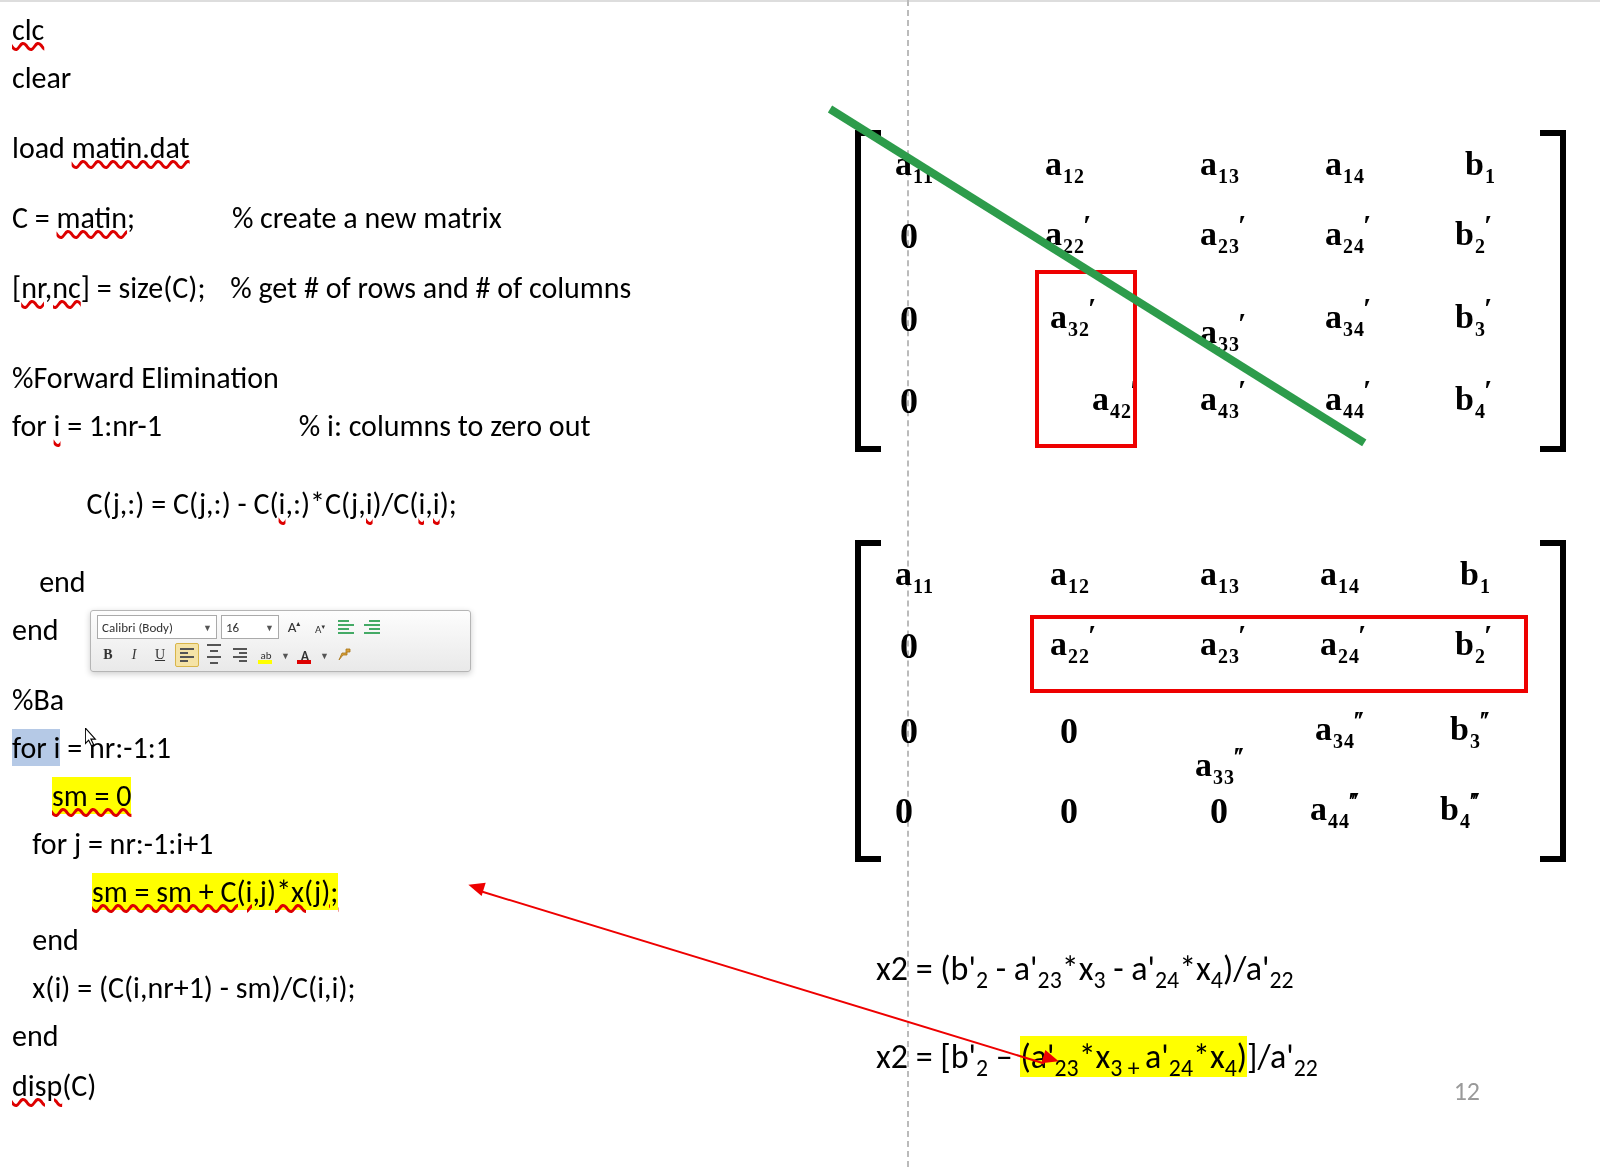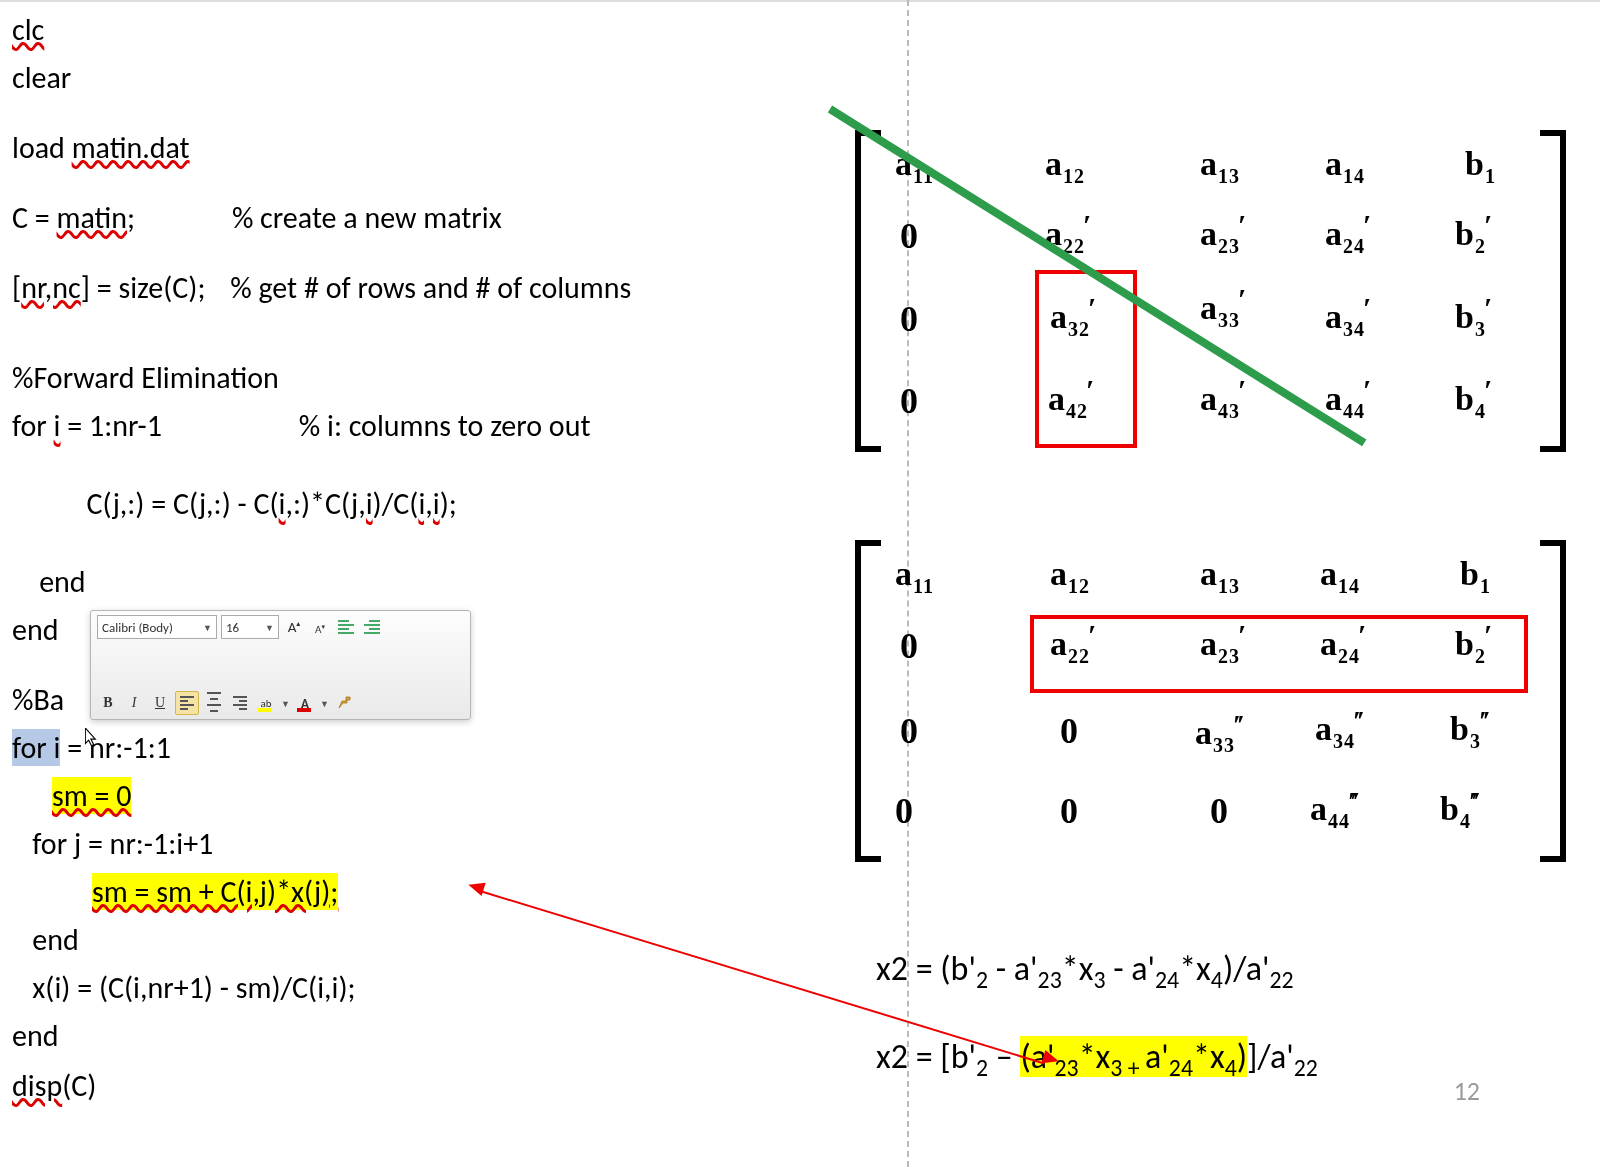--- a/index.html
+++ b/index.html
@@ -31,21 +31,20 @@
     border: 1px solid #b5b5b5;
     border-radius: 3px;
     box-shadow: 0 2px 6px rgba(0,0,0,.2);
     font-size: 14px;
     color: #333;
     z-index: 10;
     display: flex;
     flex-direction: column;
     padding: 2px;
     width: 375px;
-    gap: 48px;
   }
   .tb-row { display:flex; align-items:center; gap:4px; padding:2px 4px; }
   .tb-select { border:1px solid #aaa; background:#fff; height:22px; font-size:13px; display:flex; align-items:center; padding:0 4px; }
   .tb-font { width:110px; justify-content:space-between; }
   .tb-size { width:48px; justify-content:space-between; }
   .tb-caret { font-size:9px; color:#555; }
   .tb-btn { width:22px; height:22px; display:flex; align-items:center; justify-content:center; cursor:pointer; border-radius:2px; }
   .tb-bold { font-weight:bold; font-family:'Times New Roman',serif; }
   .tb-italic { font-style:italic; font-family:'Times New Roman',serif; }
   .tb-under { text-decoration:underline; font-family:'Times New Roman',serif; }
@@ -235,26 +234,26 @@
 <div class="hw" style="left:1465px; top:145px">b<span class="s">1</span></div>
 
 <div class="hw zero" style="left:900px; top:215px">0</div>
 <div class="hw" style="left:1045px; top:215px">a<span class="s">22</span><span class="prime">′</span></div>
 <div class="hw" style="left:1200px; top:215px">a<span class="s">23</span><span class="prime">′</span></div>
 <div class="hw" style="left:1325px; top:215px">a<span class="s">24</span><span class="prime">′</span></div>
 <div class="hw" style="left:1455px; top:215px">b<span class="s">2</span><span class="prime">′</span></div>
 
 <div class="hw zero" style="left:900px; top:298px">0</div>
 <div class="hw" style="left:1050px; top:298px">a<span class="s">32</span><span class="prime">′</span></div>
-<div class="hw" style="left:1200px; top:289px">a<span class="s">33</span><span class="prime">′</span></div>
+<div class="hw" style="left:1200px; top:313px">a<span class="s">33</span><span class="prime">′</span></div>
 <div class="hw" style="left:1325px; top:298px">a<span class="s">34</span><span class="prime">′</span></div>
 <div class="hw" style="left:1455px; top:298px">b<span class="s">3</span><span class="prime">′</span></div>
 
 <div class="hw zero" style="left:900px; top:380px">0</div>
-<div class="hw" style="left:1048px; top:380px">a<span class="s">42</span><span class="prime">′</span></div>
+<div class="hw" style="left:1092px; top:380px">a<span class="s">42</span><span class="prime">′</span></div>
 <div class="hw" style="left:1200px; top:380px">a<span class="s">43</span><span class="prime">′</span></div>
 <div class="hw" style="left:1325px; top:380px">a<span class="s">44</span><span class="prime">′</span></div>
 <div class="hw" style="left:1455px; top:380px">b<span class="s">4</span><span class="prime">′</span></div>
 
 <div class="redbox" style="left:1035px; top:270px; width:94px; height:170px"></div>
 <div class="diag" style="left:830px; top:105px; width:630px; transform:rotate(32deg)"></div>
 
 <div class="bracket" style="left:855px; top:540px; height:310px"></div>
 <div class="bracketR" style="left:1540px; top:540px; height:310px"></div>
 
@@ -265,21 +264,21 @@
 <div class="hw" style="left:1460px; top:555px">b<span class="s">1</span></div>
 
 <div class="hw zero" style="left:900px; top:625px">0</div>
 <div class="hw" style="left:1050px; top:625px">a<span class="s">22</span><span class="prime">′</span></div>
 <div class="hw" style="left:1200px; top:625px">a<span class="s">23</span><span class="prime">′</span></div>
 <div class="hw" style="left:1320px; top:625px">a<span class="s">24</span><span class="prime">′</span></div>
 <div class="hw" style="left:1455px; top:625px">b<span class="s">2</span><span class="prime">′</span></div>
 
 <div class="hw zero" style="left:900px; top:710px">0</div>
 <div class="hw zero" style="left:1060px; top:710px">0</div>
-<div class="hw" style="left:1195px; top:714px">a<span class="s">33</span><span class="dprime">′′</span></div>
+<div class="hw" style="left:1195px; top:746px">a<span class="s">33</span><span class="dprime">′′</span></div>
 <div class="hw" style="left:1315px; top:710px">a<span class="s">34</span><span class="dprime">′′</span></div>
 <div class="hw" style="left:1450px; top:710px">b<span class="s">3</span><span class="dprime">′′</span></div>
 
 <div class="hw zero" style="left:895px; top:790px">0</div>
 <div class="hw zero" style="left:1060px; top:790px">0</div>
 <div class="hw zero" style="left:1210px; top:790px">0</div>
 <div class="hw" style="left:1310px; top:790px">a<span class="s">44</span><span class="tprime">′′′</span></div>
 <div class="hw" style="left:1440px; top:790px">b<span class="s">4</span><span class="tprime">′′′</span></div>
 
 <div class="redbox" style="left:1030px; top:615px; width:490px; height:70px"></div>

